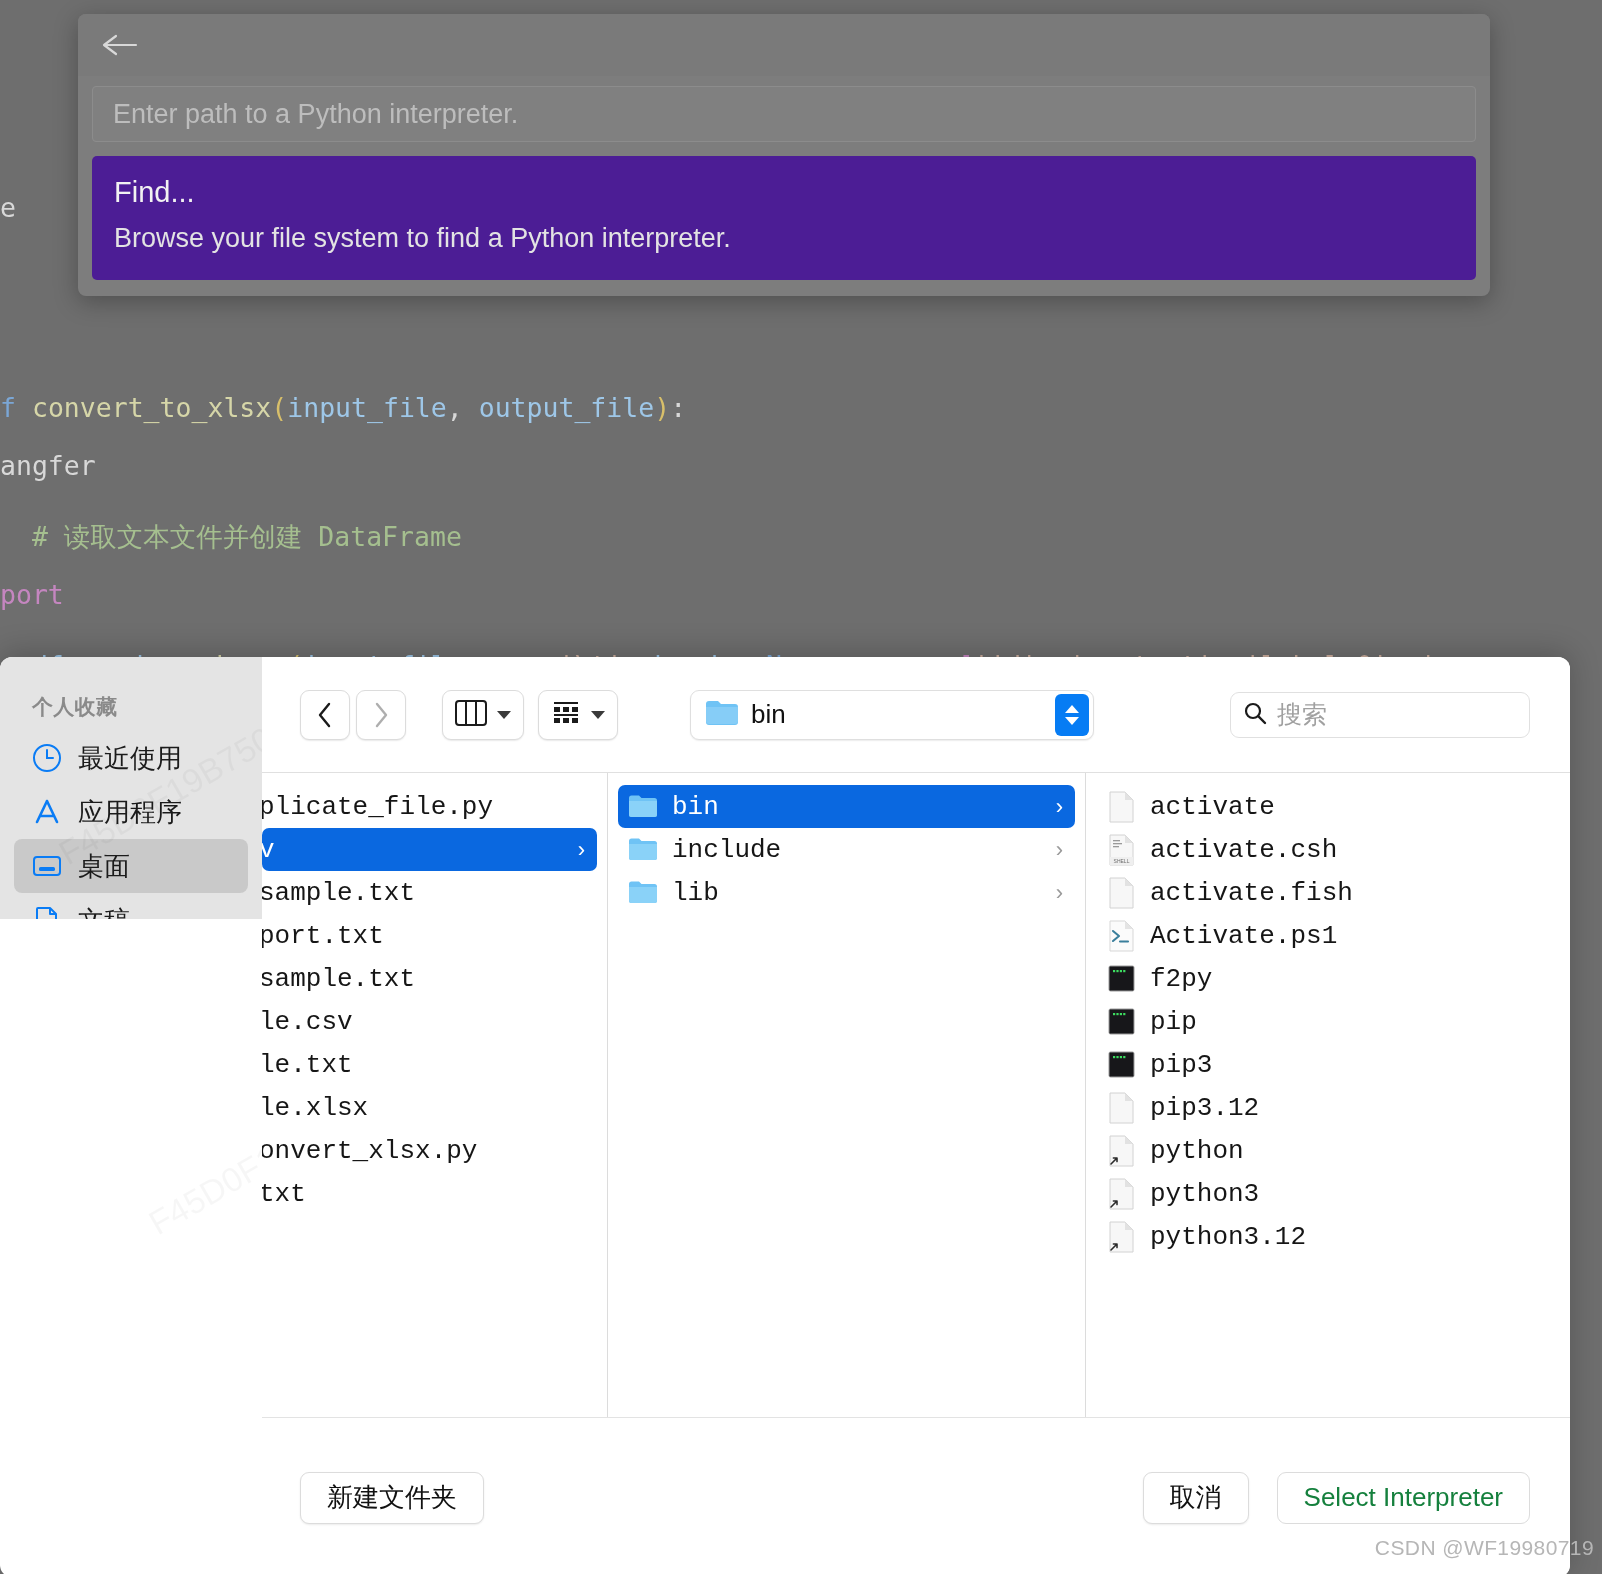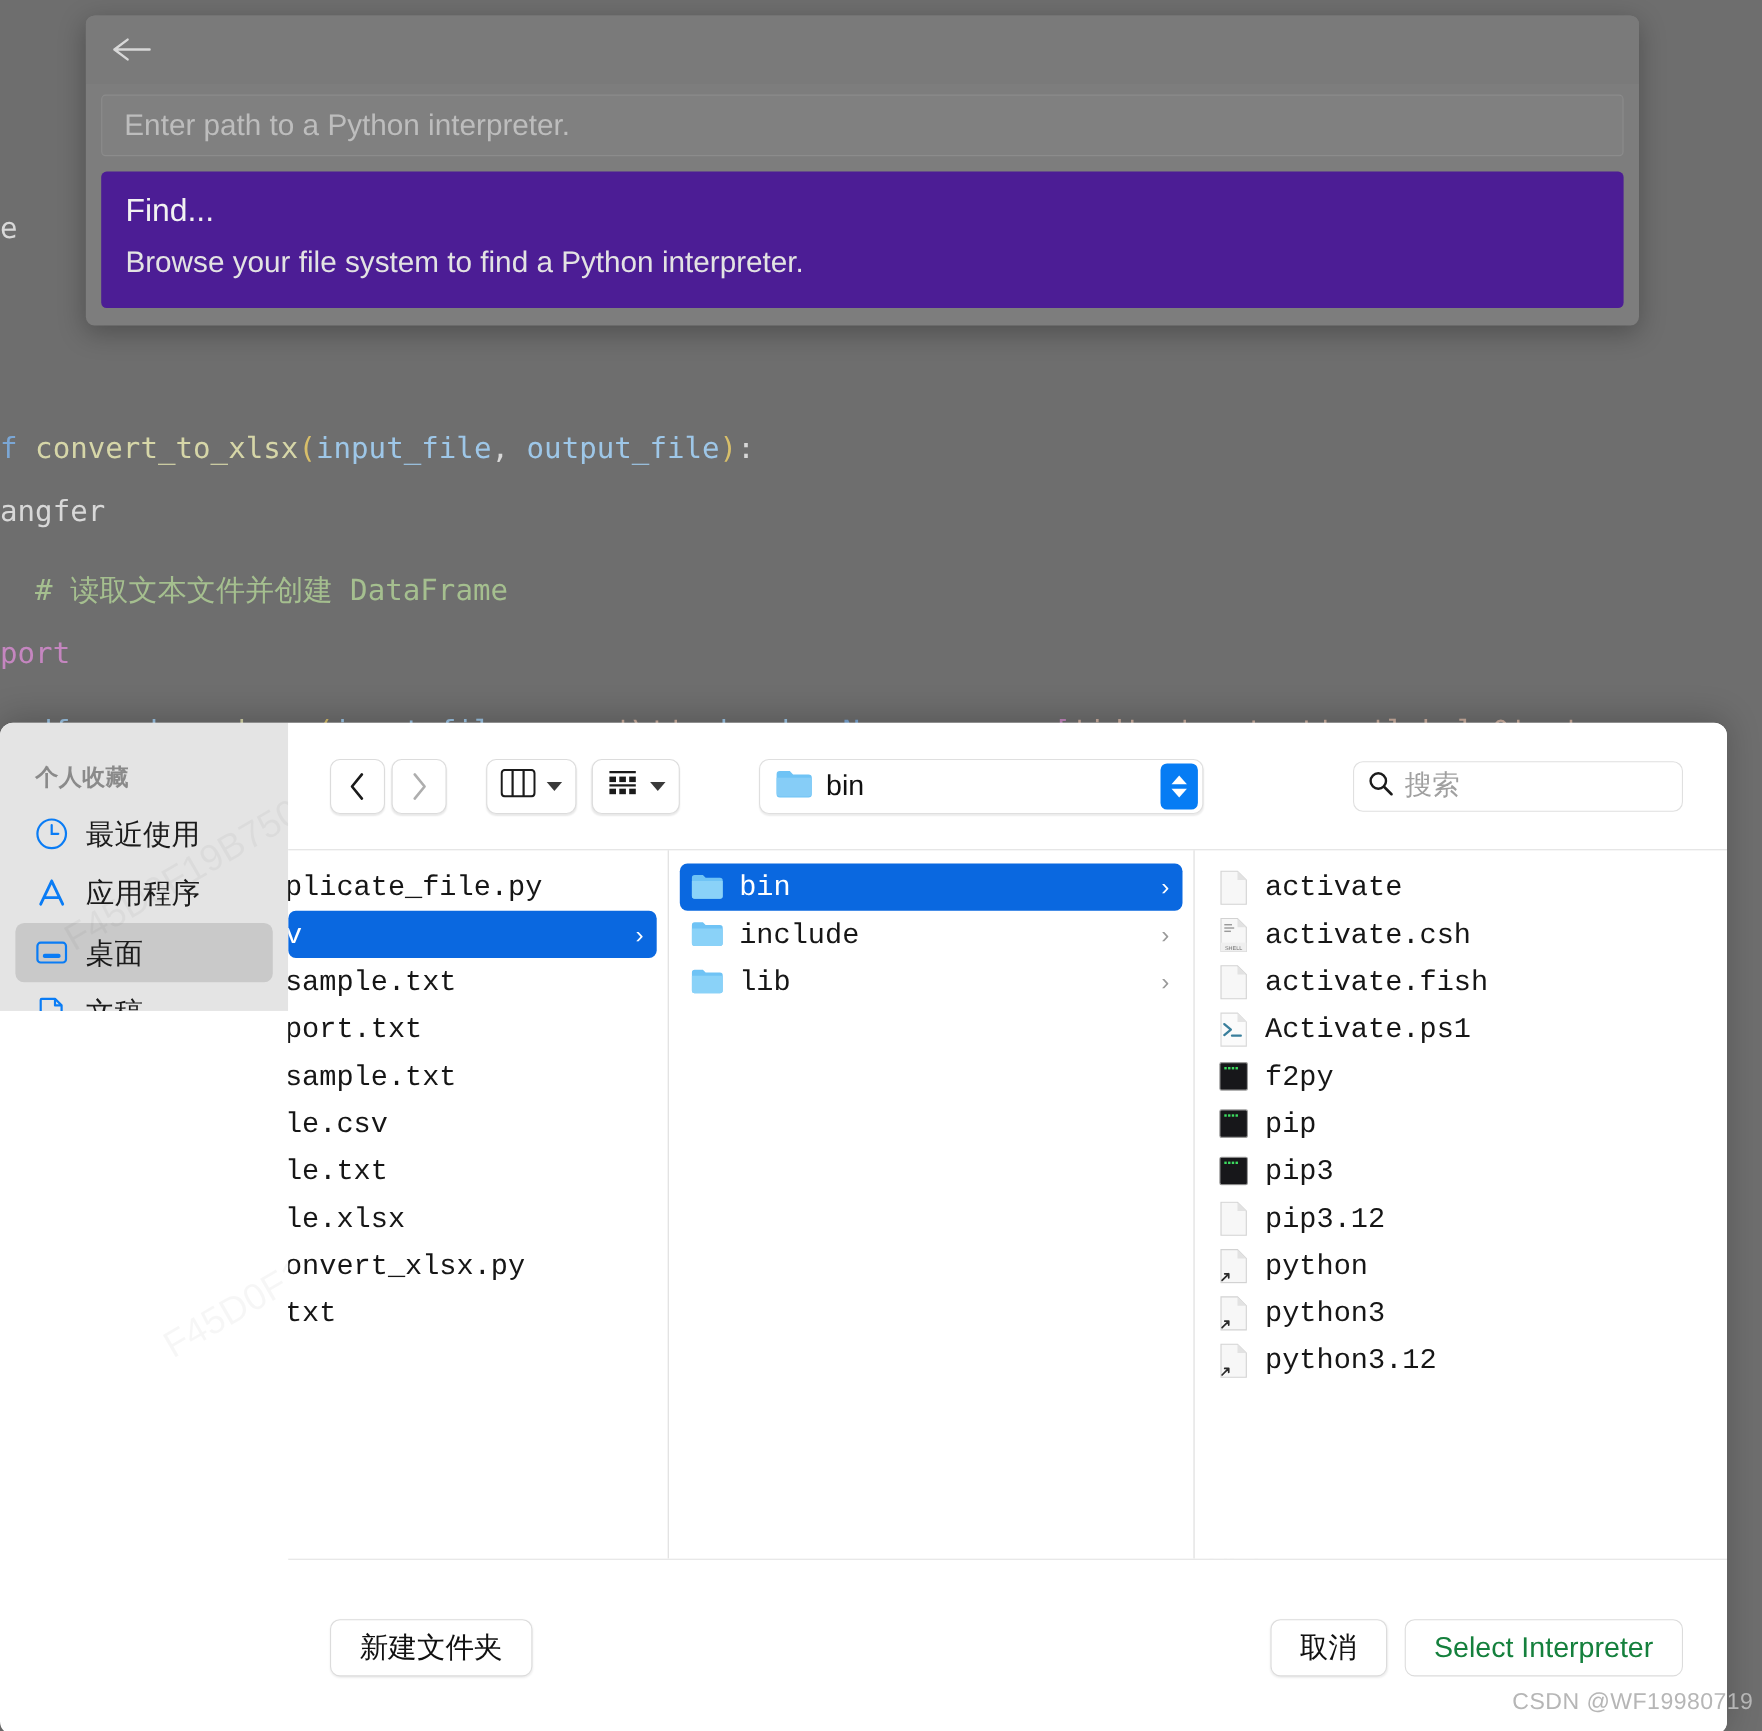--- a/index.html
+++ b/index.html
@@ -312,21 +312,21 @@
     border: 1px solid #dcdcdc;
     background: #fff;
     font-size: 26px;
     color: #111;
     font-family: "Liberation Sans", sans-serif;
     padding: 0 26px;
     cursor: pointer;
     box-shadow: 0 1px 2px rgba(0,0,0,.08);
   }
   .btn.disabled { color: #15803d; box-shadow: none; cursor: default; }
-  .footer-right { margin-left: auto; display: flex; gap: 16px; }
+  .footer-right { margin-left: auto; display: flex; gap: 28px; }
 
   
   .watermark {
     position: absolute;
     right: 8px;
     bottom: 14px;
     font-size: 21px;
     color: #b6b6b6;
     letter-spacing: .4px;
     pointer-events: none;

